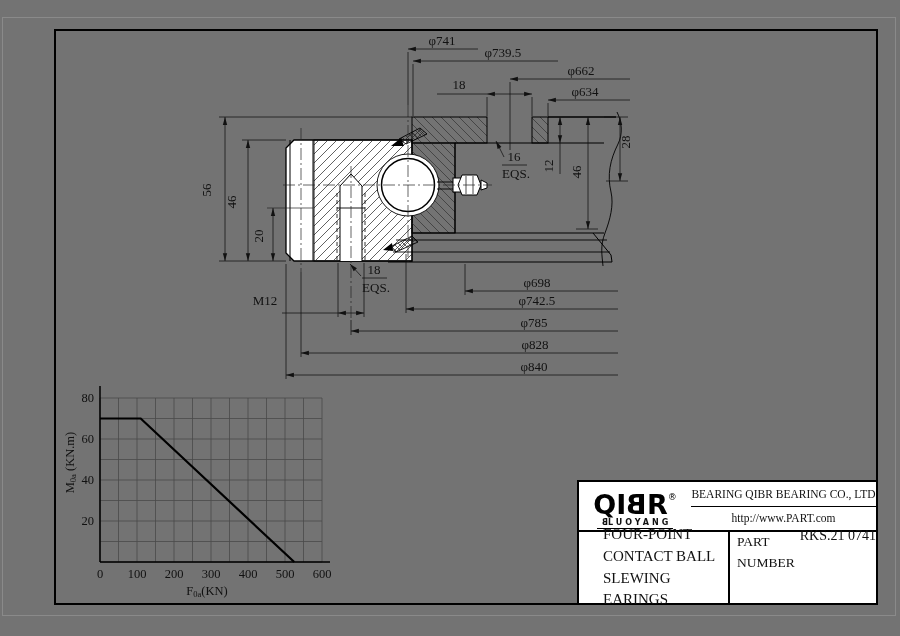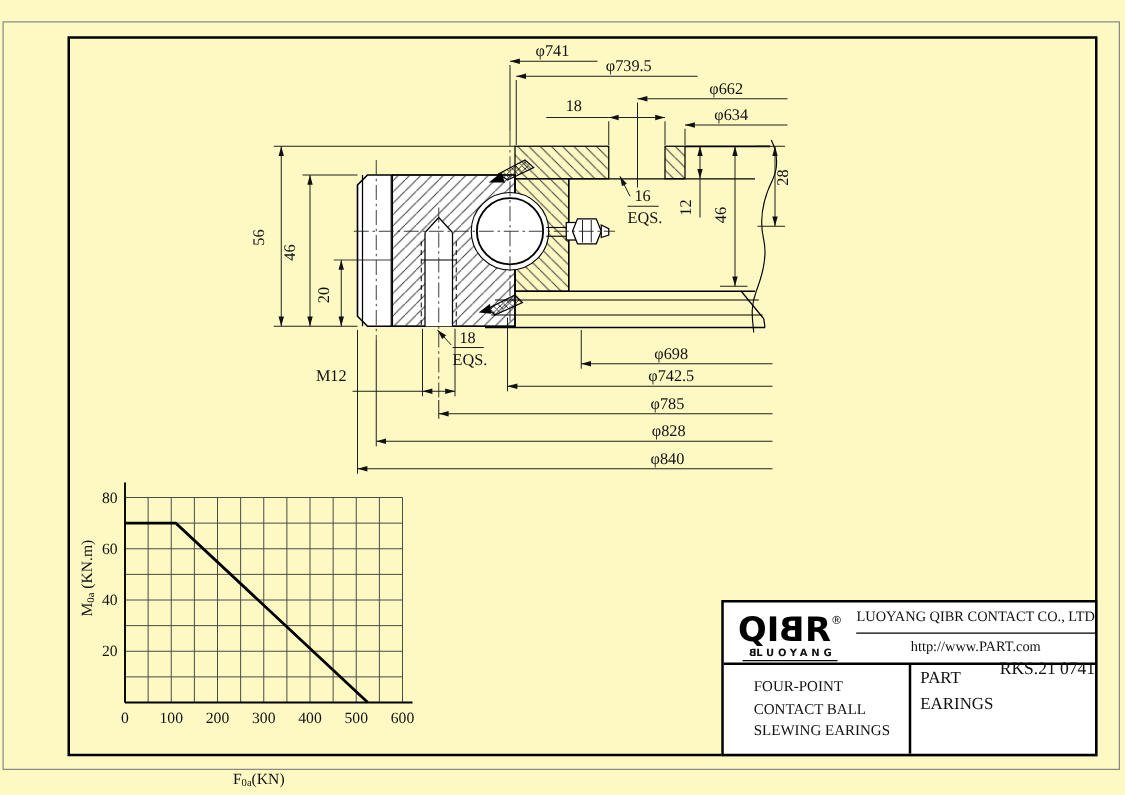--- a/index.html
+++ b/index.html
@@ -1,16 +1,16 @@
 <!DOCTYPE html>
 <html><head>
 <meta charset="utf-8">
 <style>
   html,body{margin:0;padding:0;background:#fff;}
-  .page{position:relative;width:900px;height:636px;background:#fef9c3;overflow:hidden;
+  .page{position:relative;width:900px;height:636px;background:#737373;overflow:hidden;
         font-family:"Liberation Serif","DejaVu Serif",serif;color:#111;}
   .outer-frame{position:absolute;left:2px;top:17px;width:894px;height:599px;
         border:1px solid #8a8a8a;box-sizing:border-box;}
   .inner-frame{position:absolute;left:54px;top:29px;width:824px;height:576px;
         border:2px solid #000;box-sizing:border-box;}
   svg{position:absolute;left:0;top:0;}
   svg text{font-family:"Liberation Serif","DejaVu Serif",serif;font-size:13px;fill:#111;}
   svg text.tick{font-size:12.5px;}
 
   
@@ -23,30 +23,30 @@
   .logo-word .reg{font-size:9px;vertical-align:14px;font-weight:400;}
   .logo-sub{font-family:"DejaVu Sans","Liberation Sans",sans-serif;font-weight:700;
         font-size:8px;letter-spacing:3px;border-bottom:1.5px solid #000;padding:0 2px 1px 2px;margin-top:1px;}
   .flip{display:inline-block;transform:scaleX(-1);}
   .tb-co{flex:1;display:flex;flex-direction:column;font-size:11.5px;}
   .tb-company{flex:1;display:flex;align-items:center;justify-content:center;border-bottom:1.5px solid #000;white-space:nowrap;}
   .tb-site{flex:1;display:flex;align-items:center;justify-content:center;}
   .tb-bottom{height:71px;display:flex;box-sizing:border-box;}
   .tb-product{width:160px;border-right:2px solid #000;box-sizing:border-box;
         display:flex;flex-direction:column;justify-content:center;padding-left:24px;
-        font-size:12px;line-height:1.45;}
+        font-size:15px;line-height:1.45;}
   .tb-part{flex:1;display:flex;align-items:flex-start;padding-left:7px;}
   .tb-partlabel{font-size:13.5px;line-height:1.55;}
   .tb-partnum{font-size:14px;margin-left:5px;margin-top:-4px;white-space:nowrap;}
 
   
   .axis-label{position:absolute;font-size:12.5px;text-align:center;width:110px;white-space:nowrap;}
   .axis-label .sub{font-size:8.5px;vertical-align:-2px;}
   .ylab{left:15px;top:455px;transform:rotate(-90deg);}
-  .xlab{left:152px;top:616px;}
+  .xlab{left:152px;top:584px;}
 </style>
 </head>
 <body>
 
 <div class="page">
   <div class="outer-frame"></div>
   <div class="inner-frame"></div>
 
   <svg width="900" height="636" viewBox="0 0 900 636">
     <defs>
@@ -252,32 +252,32 @@
     <span>F</span><span class="sub">0a</span><span>(KN)</span>
   </div>
 
   <div class="tblock">
     <div class="tb-top">
       <div class="tb-logo">
         <div class="logo-word"><span>QI</span><span class="flip">B</span><span>R</span><span class="reg">®</span></div>
         <div class="logo-sub"><span class="flip">B</span><span>LUOYANG</span></div>
       </div>
       <div class="tb-co">
-        <div class="tb-company">LUOYANG QIBR CONTACT CO., LTD</div>
+        <div class="tb-company">BEARING QIBR BEARING CO., LTD</div>
         <div class="tb-site">http://www.PART.com</div>
       </div>
     </div>
     <div class="tb-bottom">
       <div class="tb-product">
         <div>FOUR-POINT</div>
         <div>CONTACT BALL</div>
         <div>SLEWING EARINGS</div>
       </div>
       <div class="tb-part">
         <div class="tb-partlabel">
           <div>PART</div>
-          <div>EARINGS</div>
+          <div>NUMBER</div>
         </div>
         <div class="tb-partnum">RKS.21 0741</div>
       </div>
     </div>
   </div>
 </div>
 
 </body></html>

